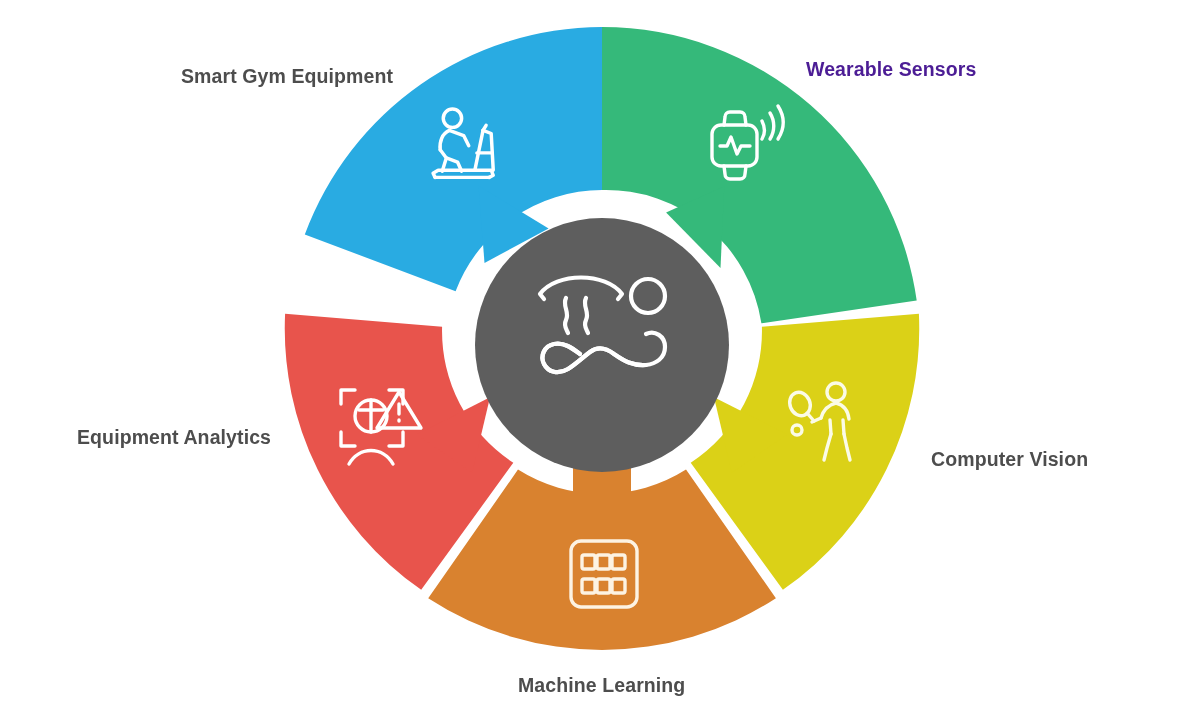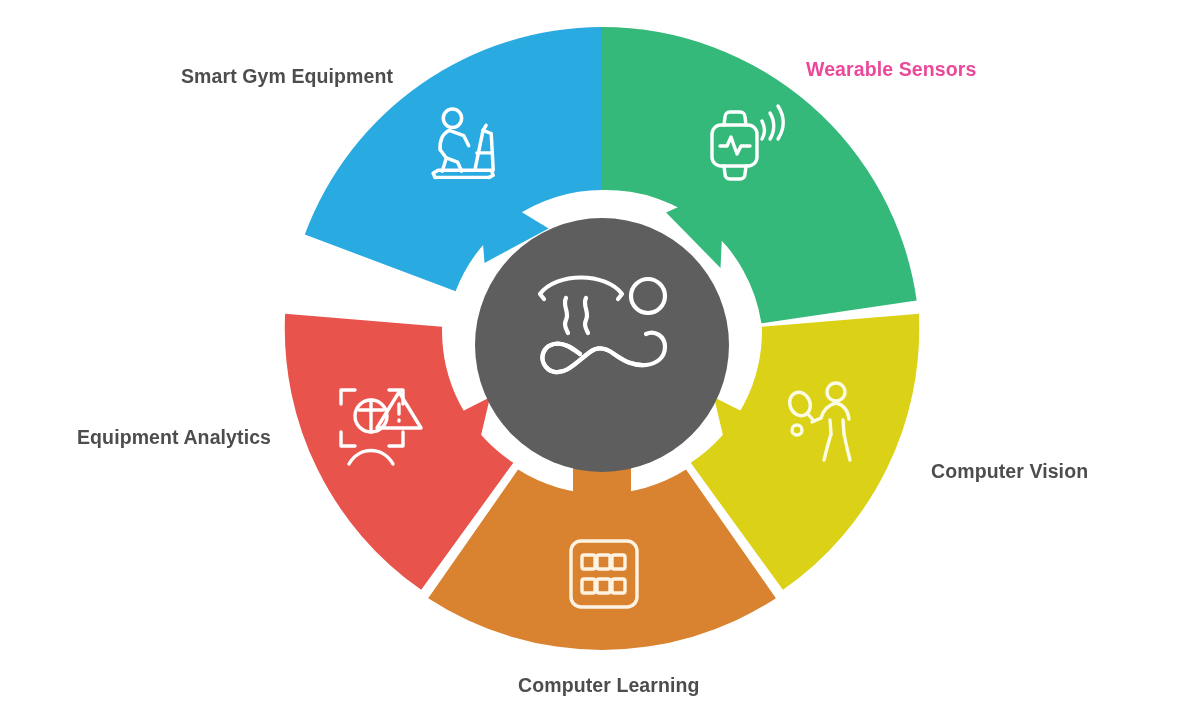--- a/index.html
+++ b/index.html
@@ -38,21 +38,21 @@
     font-weight: bold;
     font-size: 19.5px;
     color: #4d4d4d;
     letter-spacing: 0.1px;
     white-space: nowrap;
     line-height: 1.2;
   }
 
   .label-smart-gym     { left: 181px; top: 40px; margin-top: 25px;  }
   .label-wearable      { left: 806px; top: 58px;  }
-  .label-computer-vis  { left: 931px; top: 460px; }
+  .label-computer-vis  { left: 931px; top: 448px; }
   .label-machine-learn { left: 518px; top: 674px; }
   .label-predictive    { left: 77px;  top: 426px; }
 
   .icon-stroke {
     fill: none;
     stroke: #ffffff;
     stroke-width: 3.4;
     stroke-linecap: round;
     stroke-linejoin: round;
   }
@@ -208,21 +208,21 @@
                  C 2 88 6 78 16 76 C 26 74 34 80 42 86"></path>
         <path d="M 42 86 C 34 80 26 74 16 76 C 6 78 2 88 6 96
                  C 10 104 20 107 30 101 C 38 96 44 90 52 84
                  C 60 78 68 80 76 86 C 86 93 95 98 108 97"></path>
       </g>
     </g>
   </svg>
 
   <div class="seg-label label-smart-gym" style="color: rgb(77, 77, 77);">Smart Gym Equipment</div>
 
-  <div class="seg-label label-wearable" style="color: #ec4899; text-align: center;">Wearable Sensors</div>
+  <div class="seg-label label-wearable" style="color: #4c1d95; text-align: center;">Wearable Sensors</div>
 
   <div class="seg-label label-computer-vis" style="color: rgb(77, 77, 77);">Computer Vision</div>
 
-  <div class="seg-label label-machine-learn" style="color: rgb(77, 77, 77);">Computer Learning</div>
+  <div class="seg-label label-machine-learn" style="color: rgb(77, 77, 77);">Machine Learning</div>
 
   <div class="seg-label label-predictive" style="color: rgb(77, 77, 77);">Equipment Analytics</div>
 
 </div>
 
 </body></html>

